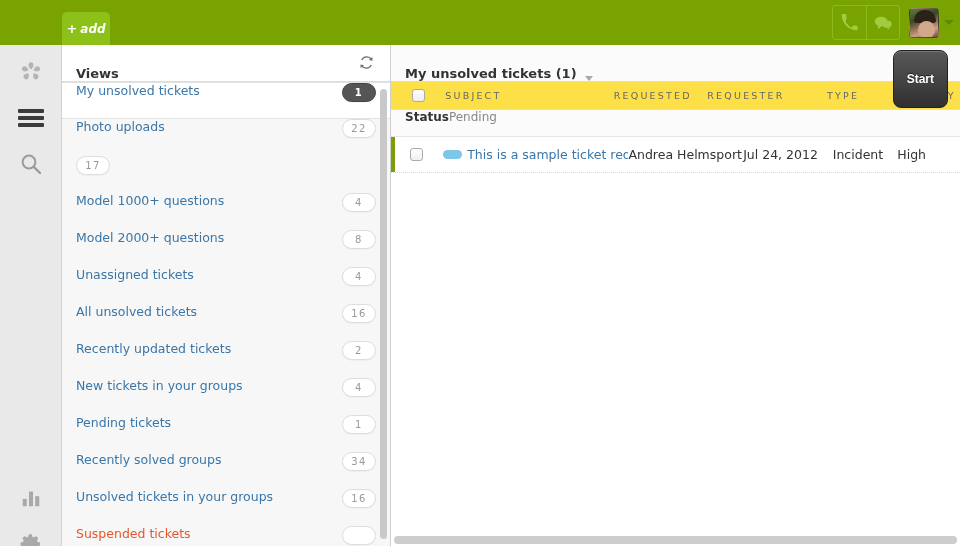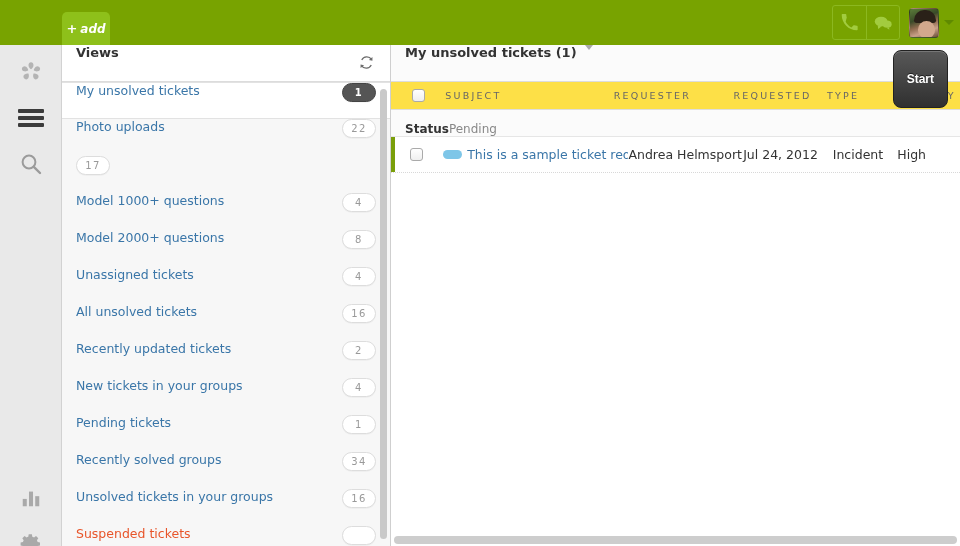--- a/index.html
+++ b/index.html
@@ -73,21 +73,21 @@
   .hamburger span { display: block; height: 4px; background: #3b3b3b; border-radius: 1px; }
 
   
   .views-panel {
     position: absolute; left: 62px; top: 45px; width: 329px; height: 501px;
     background: #f7f7f7; border-right: 1px solid #cfcfcf;
   }
   .views-header {
     position: relative; height: 37px; background: #ffffff;
     border-bottom: 1px solid #dcdcdc;
-    display: flex; align-items: flex-start; padding: 0 14px;
+    display: flex; align-items: flex-end; padding: 0 14px;
   }
   .views-title { font-size: 13px; font-weight: bold; color: #333333; }
   .refresh-btn { position: absolute; right: 16px; top: 10px; cursor: pointer; }
 
   .views-list {
     position: absolute; top: 37px; left: 0; right: 0; bottom: 0;
     overflow: hidden; background: #f7f7f7;
   }
   .view-item {
     position: relative; height: 37px; display: flex; align-items: flex-start;
@@ -115,21 +115,21 @@
   }
 
   
   .main {
     position: absolute; left: 391px; top: 45px; right: 0; bottom: 0;
     background: #ffffff;
   }
   .main-header {
     position: relative; height: 37px; background: #fbfbfb;
     border-bottom: 1px solid #dcdcdc;
-    display: flex; align-items: flex-start; padding: 0 14px;
+    display: flex; align-items: flex-end; padding: 0 14px;
   }
   .main-title { font-size: 13px; font-weight: bold; color: #333333; }
   .title-caret {
     width: 0; height: 0; margin-left: 8px;
     border-left: 4px solid transparent; border-right: 4px solid transparent;
     border-top: 5px solid #aaaaaa; cursor: pointer;
   }
   .start-btn {
     position: absolute; right: 12px; top: 5px;
     padding: 21px 13px; border-radius: 8px;
@@ -139,21 +139,21 @@
     text-shadow: 0 -1px 0 rgba(0,0,0,0.6); cursor: pointer;
     box-shadow: inset 0 1px 0 rgba(255,255,255,0.18);
   }
 
   .col-head {
     display: flex; align-items: center; height: 28px;
     background: #fde047; border-bottom: 1px solid #dedede;
     font-size: 9.5px; letter-spacing: 2.2px; color: #666666;
   }
   .group-row {
-    display: flex; align-items: flex-end; height: 27px;
+    display: flex; align-items: flex-start; height: 27px;
     background: #fbfbfb; border-bottom: 1px solid #e6e6e6;
     padding-left: 14px; font-size: 12px;
   }
   .group-row .g-key { color: #333333; font-weight: bold; }
   .group-row .g-val { color: #888888; }
 
   .ticket-row {
     position: relative; display: flex; align-items: center; height: 36px;
     border-bottom: 1px dotted #d8d8d8; cursor: pointer;
   }
@@ -338,22 +338,22 @@
       <span class="main-title">My unsolved tickets (1)</span>
       <span class="title-caret"></span>
       <button class="start-btn">Start</button>
     </div>
 
     <div class="col-head">
       <div class="cell c-check">
         <span class="chk"></span>
       </div>
       <div class="cell c-subject">SUBJECT</div>
+      <div class="cell c-date">REQUESTED</div>
       <div class="cell c-req">REQUESTER</div>
-      <div class="cell c-date">REQUESTED</div>
       <div class="cell c-type">TYPE</div>
       <div class="cell c-prio">PRIORITY</div>
     </div>
 
     <div class="group-row">
       <span class="g-key">Status</span>
       <span class="g-val">Pending</span>
     </div>
 
     <div id="ticket-rows">

